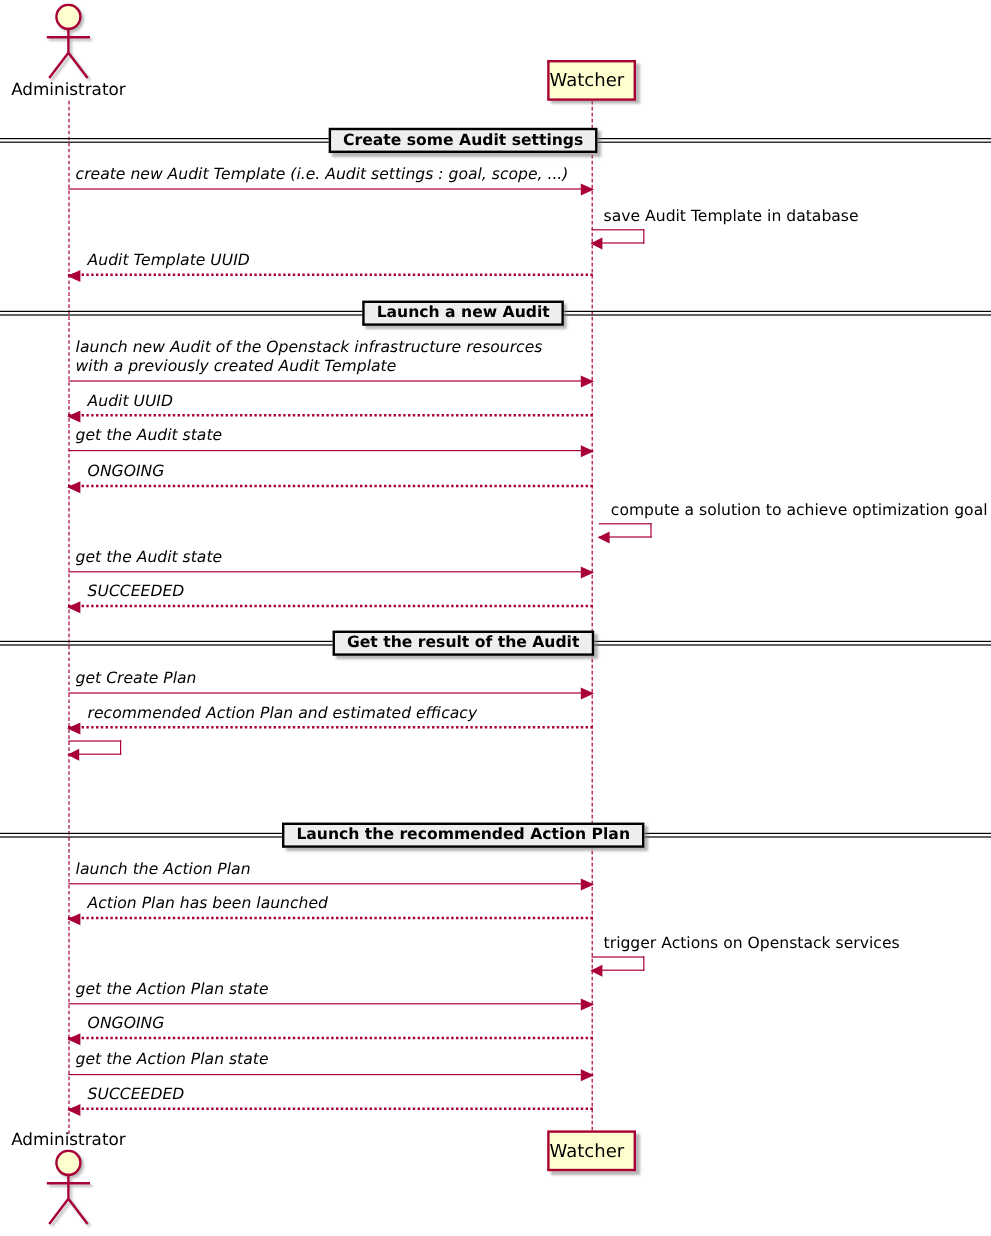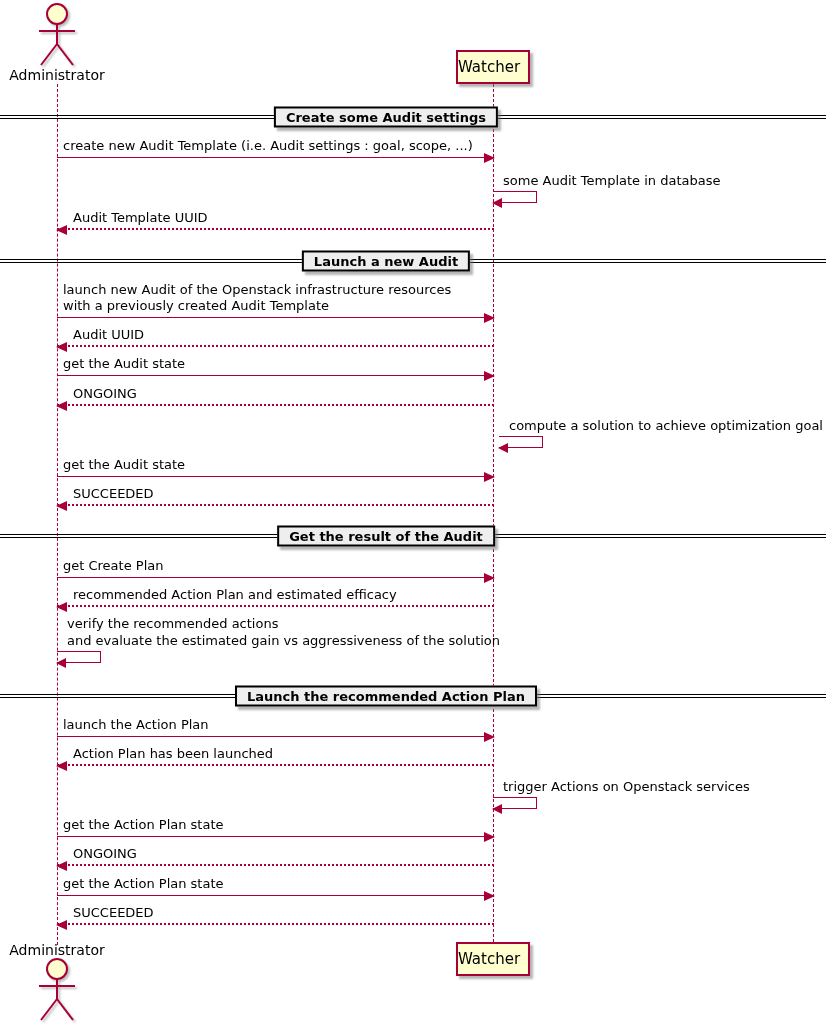--- a/index.html
+++ b/index.html
@@ -24,21 +24,21 @@
   .divider{position:absolute;left:0;right:0;height:26px;}
   .divider .rule{position:absolute;left:0;right:0;top:50%;margin-top:-2px;height:2px;
     border-top:1px solid #000;border-bottom:1px solid #000;}
   .divider .dbox{position:absolute;left:386px;top:50%;transform:translate(-50%,-50%);
     background:var(--divider_fill);border:2px solid #000;padding:1px 10px;
     font-size:13px;font-weight:bold;white-space:nowrap;
     box-shadow:3px 3px 2px rgba(120,120,120,.55);}
 
   
   .msg{position:absolute;left:57px;width:437px;height:22px;}
-  .msg .lbl{position:absolute;left:6px;bottom:4px;font-size:13px;line-height:16px;white-space:nowrap;}
+  .msg .lbl{position:absolute;left:6px;bottom:4px;font-size:13px;line-height:16px;white-space:nowrap;font-style:italic;}
   .msg.l .lbl{left:16px;}
   .msg .ln{position:absolute;left:0;right:0;bottom:0;height:0;border-top:1px solid var(--accent);}
   .msg.l .ln{border-top-style:dotted;border-top-width:2px;}
   .ah{position:absolute;width:0;height:0;border-top:5px solid transparent;border-bottom:5px solid transparent;}
   .ah.r{right:-1px;bottom:-5px;border-left:11px solid var(--accent);}
   .ah.lft{left:-1px;bottom:-5px;border-right:11px solid var(--accent);}
 
   
   .selfmsg{position:absolute;}
   .selfmsg .lbl{font-size:13px;line-height:17px;white-space:nowrap;margin-left:10px;}
@@ -75,21 +75,21 @@
     <div class="dbox">Create some Audit settings</div>
   </div>
 
   <div class="msg r" style="top:136px">
     <span class="lbl">create new Audit Template (i.e. Audit settings : goal, scope, ...)</span>
     <div class="ln"></div>
     <span class="ah r"></span>
   </div>
 
   <div class="selfmsg" style="left:493px;top:172px">
-    <div class="lbl">some Audit Template in database</div>
+    <div class="lbl">save Audit Template in database</div>
     <div class="loop">
       <span class="ah"></span>
     </div>
   </div>
 
   <div class="msg l" style="top:208px">
     <span class="lbl">Audit Template UUID</span>
     <div class="ln"></div>
     <span class="ah lft"></span>
   </div>
@@ -156,24 +156,20 @@
     <span class="ah r"></span>
   </div>
 
   <div class="msg l" style="top:585px">
     <span class="lbl">recommended Action Plan and estimated efficacy</span>
     <div class="ln"></div>
     <span class="ah lft"></span>
   </div>
 
   <div class="selfmsg" style="left:57px;top:615px">
-    <div class="lbl">
-      <span style="display:block">verify the recommended actions</span>
-      <span style="display:block">and evaluate the estimated gain vs aggressiveness of the solution</span>
-    </div>
     <div class="loop">
       <span class="ah"></span>
     </div>
   </div>
 
   <div class="divider" style="top:683px">
     <div class="rule"></div>
     <div class="dbox">Launch the recommended Action Plan</div>
   </div>
 

